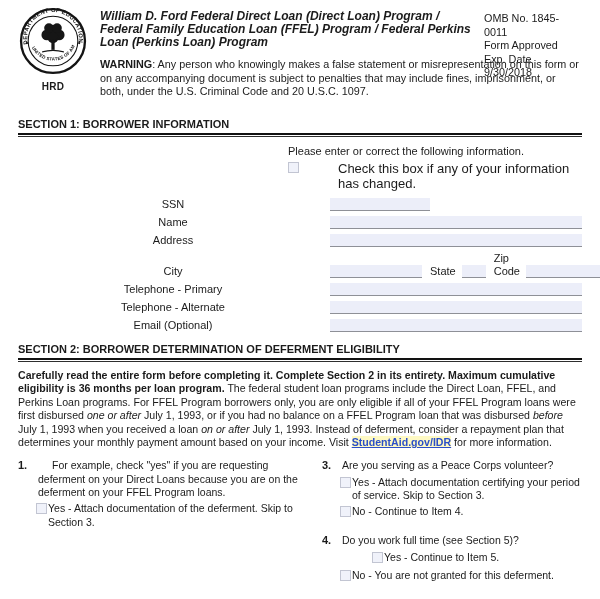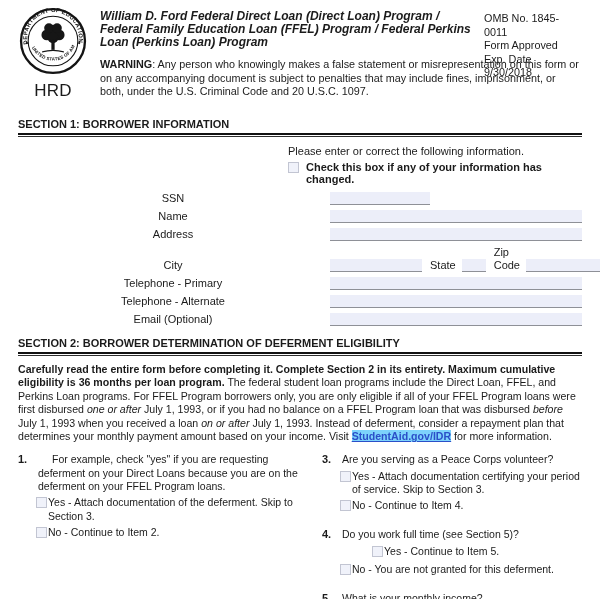--- a/index.html
+++ b/index.html
@@ -6,52 +6,52 @@
   html,body { width:600px; }
   body {
     width:600px; height:599px; overflow:hidden; background:#ffffff;
     font-family:"Liberation Sans", sans-serif; color:#1b1b1b;
     position:relative;
   }
   
   .hdr { position:relative; padding:10px 18px 0 18px; min-height:112px; }
   .seal-wrap { position:absolute; left:18px; top:7px; width:70px; text-align:center; }
   .seal { width:68px; height:68px; display:block; margin:0 auto; }
-  .seal-label { font-weight:normal; font-size:17px; margin-top:6px; letter-spacing:.3px; }
+  .seal-label { font-weight:bold; font-size:10px; margin-top:6px; letter-spacing:.3px; }
   .title-block { margin-left:82px; padding-right:110px; }
   .form-title { font-size:16px; font-weight:bold; letter-spacing:.1px; margin-bottom:3px; }
   .form-subtitle { font-size:12px; font-weight:bold; line-height:13px; max-width:402px;font-style:italic; }
   .omb { position:absolute; right:18px; top:12px; font-size:10.8px; line-height:13.5px; width:98px; }
   .warning { margin:9px 0 0 82px; font-size:10.8px; line-height:13.5px; max-width:486px; }
   .warning b { font-weight:bold; }
   
   .sec-hdr { margin:6px 18px 0 18px; font-size:11px; font-weight:bold; padding-bottom:3px;
              border-bottom:2.5px solid #121212; position:relative; }
   .sec-hdr::after { content:""; position:absolute; left:0; right:0; bottom:-4px; height:1px; background:#2e2e2e; }
   
   .s1 { margin:10px 18px 4px 18px; }
   .s1-intro { margin-left:270px; font-size:11px; margin-bottom:4px; }
   .s1-chg { margin-left:270px; display:flex; align-items:flex-start; gap:7px; margin-bottom:7px; }
-  .s1-chg .lbl { font-size:11px; font-weight:bold; }
+  .s1-chg .lbl { font-size:13px; font-weight:normal;margin-left:32px; }
   .cb { width:11px; height:11px; background:#f0f2fa; border:1px solid #c2c5d2; flex:none; margin-top:1px; }
   .frow { display:flex; align-items:flex-end; margin-bottom:5px; }
   .flabel { width:312px; text-align:center; font-size:11px; padding-right:2px; line-height:13px; flex:none; }
   .field { height:13px; background:#eceef9; border:none; border-bottom:1.5px solid #8e9097;
            font-size:10.5px; padding:0 3px; font-family:"Liberation Sans",sans-serif; }
   .field.grow { flex:1; }
   .field.ssn { width:100px; }
   .field.city { width:92px; }
   .field.state { width:24px; }
   .field.zip { flex:1; }
   .mini-lbl { font-size:11px; padding:0 6px 0 8px; line-height:13px; }
   
   .s2-intro { margin:9px 18px 0 18px; font-size:10.6px; line-height:13.4px; }
   .s2-intro .b { font-weight:bold; }
   .s2-intro .i { font-style:italic; }
-  .s2-intro .lnk { color:#2b4fc8; font-weight:bold; text-decoration:underline; background:#7dd3fc; cursor:pointer; }
+  .s2-intro .lnk { color:#2b4fc8; font-weight:bold; text-decoration:underline; background:#fef9c3; cursor:pointer; }
   .cols { display:flex; margin:10px 18px 0 18px; gap:22px; }
   .col-l { width:282px; flex:none; }
   .col-r { flex:1; }
   .item { display:flex; margin-bottom:12px; }
   .inum { width:20px; flex:none; font-weight:bold; font-size:11px; line-height:13.3px; }
   .ibody { flex:1; font-size:10.5px; line-height:13.3px; }
   .inote { text-indent:14px; margin-top:0px; }
   .opt { display:flex; gap:1px; margin:3px 0 3px -2px; align-items:flex-start; }
   .opt .olbl { font-size:10.5px; line-height:13.3px; }
   
@@ -154,24 +154,20 @@
 
   <div class="col-l">
     <div class="item">
       <span class="inum">1.</span>
       <div class="ibody">
         <div class="inote">For example, check "yes" if you are requesting deferment on your Direct Loans because you are on the deferment on your FFEL Program loans.</div>
         <div class="opt">
           <span class="cb"></span>
           <span class="olbl">Yes - Attach documentation of the deferment. Skip to Section 3.</span>
         </div>
-        <div class="opt">
-          <span class="cb"></span>
-          <span class="olbl">No - Continue to Item 2.</span>
-        </div>
       </div>
     </div>
 
   </div>
 
   <div class="col-r">
     <div class="item">
       <span class="inum">3.</span>
       <div class="ibody">
         <div>Are you serving as a Peace Corps volunteer?</div>

